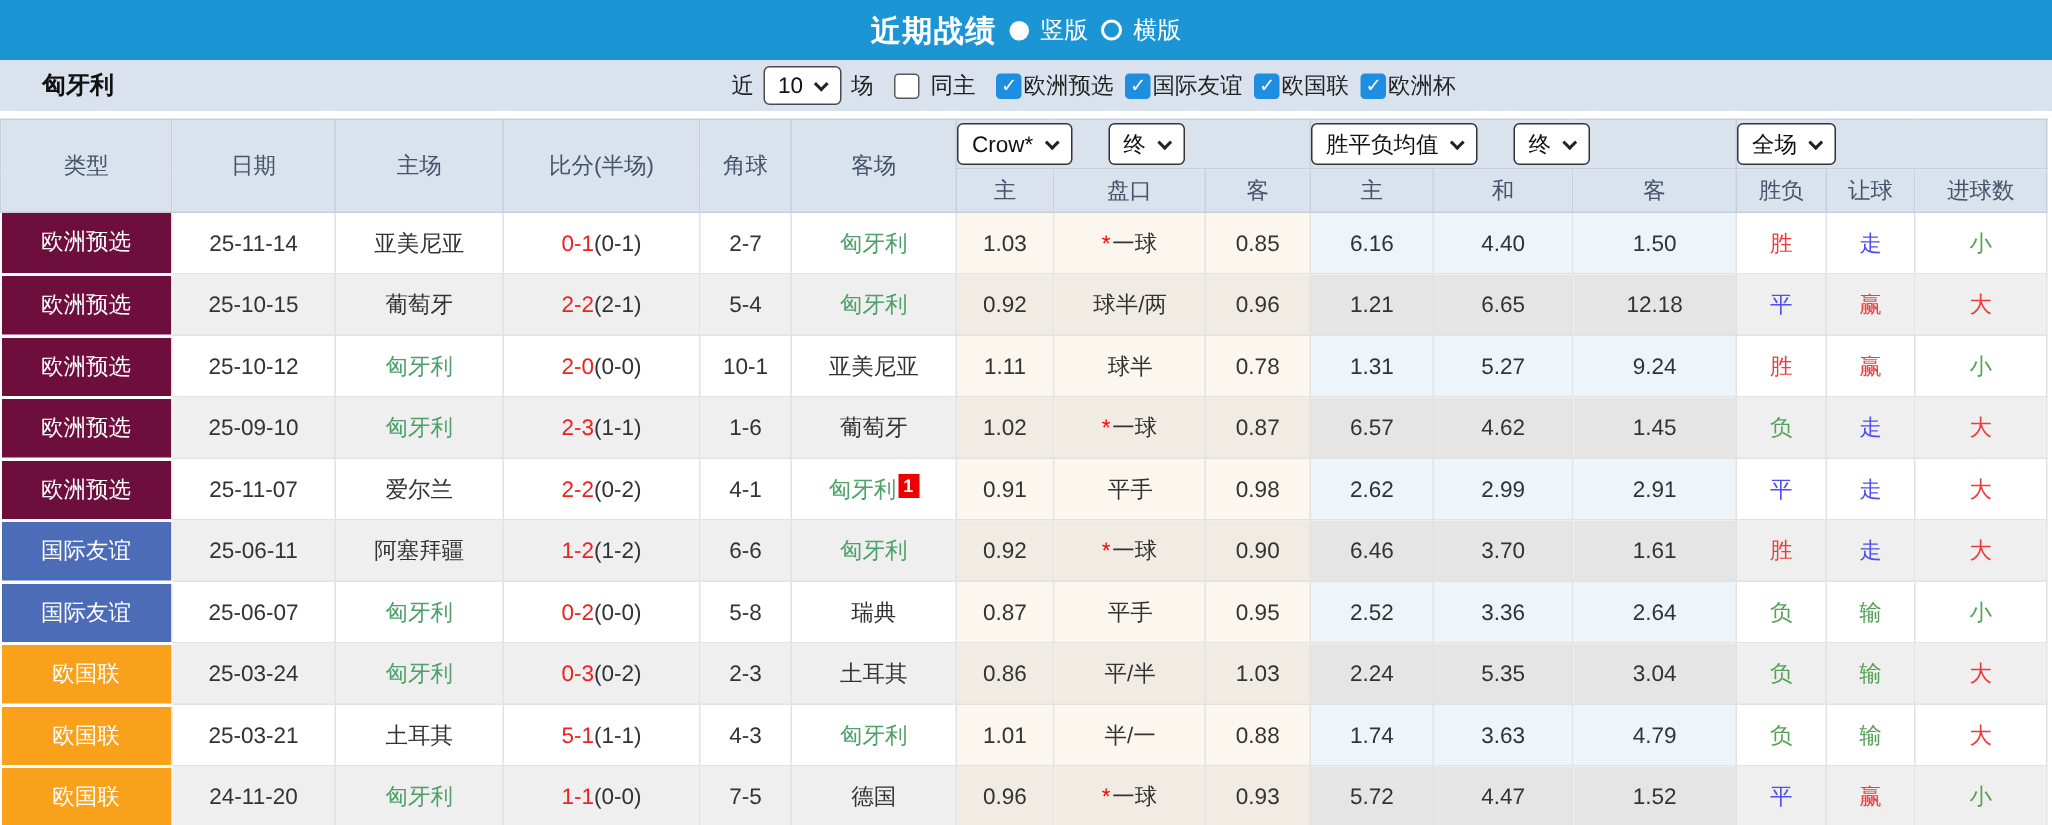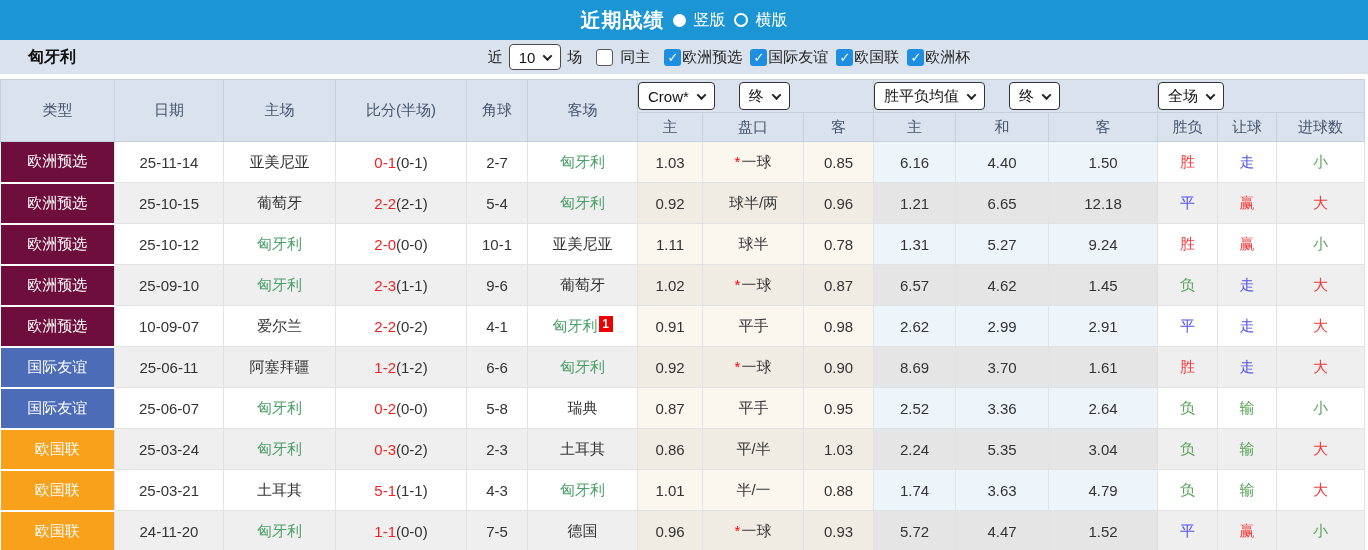--- a/index.html
+++ b/index.html
@@ -209,35 +209,35 @@
     <td class="avg-cell">9.24</td>
     <td style="color: rgb(238, 59, 59);">胜</td>
     <td style="color: rgb(238, 59, 59);">赢</td>
     <td style="color: rgb(85, 160, 85);">小</td>
   </tr>
       <tr class="alt">
     <td class="type-cell" style="background: rgb(110, 14, 60);">欧洲预选</td>
     <td>25-09-10</td>
     <td style="color: rgb(79, 160, 106);">匈牙利</td>
     <td><span class="score-main">2-3</span><span>(1-1)</span></td>
-    <td>9-6</td>
+    <td>1-6</td>
     <td><span>葡萄牙</span></td>
     <td class="odds-cell">1.02</td>
     <td class="odds-cell"><span class="star">*</span><span>一球</span></td>
     <td class="odds-cell">0.87</td>
     <td class="avg-cell">6.57</td>
     <td class="avg-cell">4.62</td>
     <td class="avg-cell">1.45</td>
     <td style="color: rgb(85, 160, 85);">负</td>
     <td style="color: rgb(80, 80, 232);">走</td>
     <td style="color: rgb(238, 59, 59);">大</td>
   </tr>
       <tr>
     <td class="type-cell" style="background: rgb(110, 14, 60);">欧洲预选</td>
-    <td>10-09-07</td>
+    <td>25-11-07</td>
     <td>爱尔兰</td>
     <td><span class="score-main">2-2</span><span>(0-2)</span></td>
     <td>4-1</td>
     <td><span style="color: rgb(79, 160, 106);">匈牙利</span><span class="num-badge show">1</span></td>
     <td class="odds-cell">0.91</td>
     <td class="odds-cell"><span class="star"></span><span>平手</span></td>
     <td class="odds-cell">0.98</td>
     <td class="avg-cell">2.62</td>
     <td class="avg-cell">2.99</td>
     <td class="avg-cell">2.91</td>
@@ -248,21 +248,21 @@
       <tr class="alt">
     <td class="type-cell" style="background: rgb(77, 108, 184);">国际友谊</td>
     <td>25-06-11</td>
     <td>阿塞拜疆</td>
     <td><span class="score-main">1-2</span><span>(1-2)</span></td>
     <td>6-6</td>
     <td><span style="color: rgb(79, 160, 106);">匈牙利</span></td>
     <td class="odds-cell">0.92</td>
     <td class="odds-cell"><span class="star">*</span><span>一球</span></td>
     <td class="odds-cell">0.90</td>
-    <td class="avg-cell">8.69</td>
+    <td class="avg-cell">6.46</td>
     <td class="avg-cell">3.70</td>
     <td class="avg-cell">1.61</td>
     <td style="color: rgb(238, 59, 59);">胜</td>
     <td style="color: rgb(80, 80, 232);">走</td>
     <td style="color: rgb(238, 59, 59);">大</td>
   </tr>
       <tr>
     <td class="type-cell" style="background: rgb(77, 108, 184);">国际友谊</td>
     <td>25-06-07</td>
     <td style="color: rgb(79, 160, 106);">匈牙利</td>

